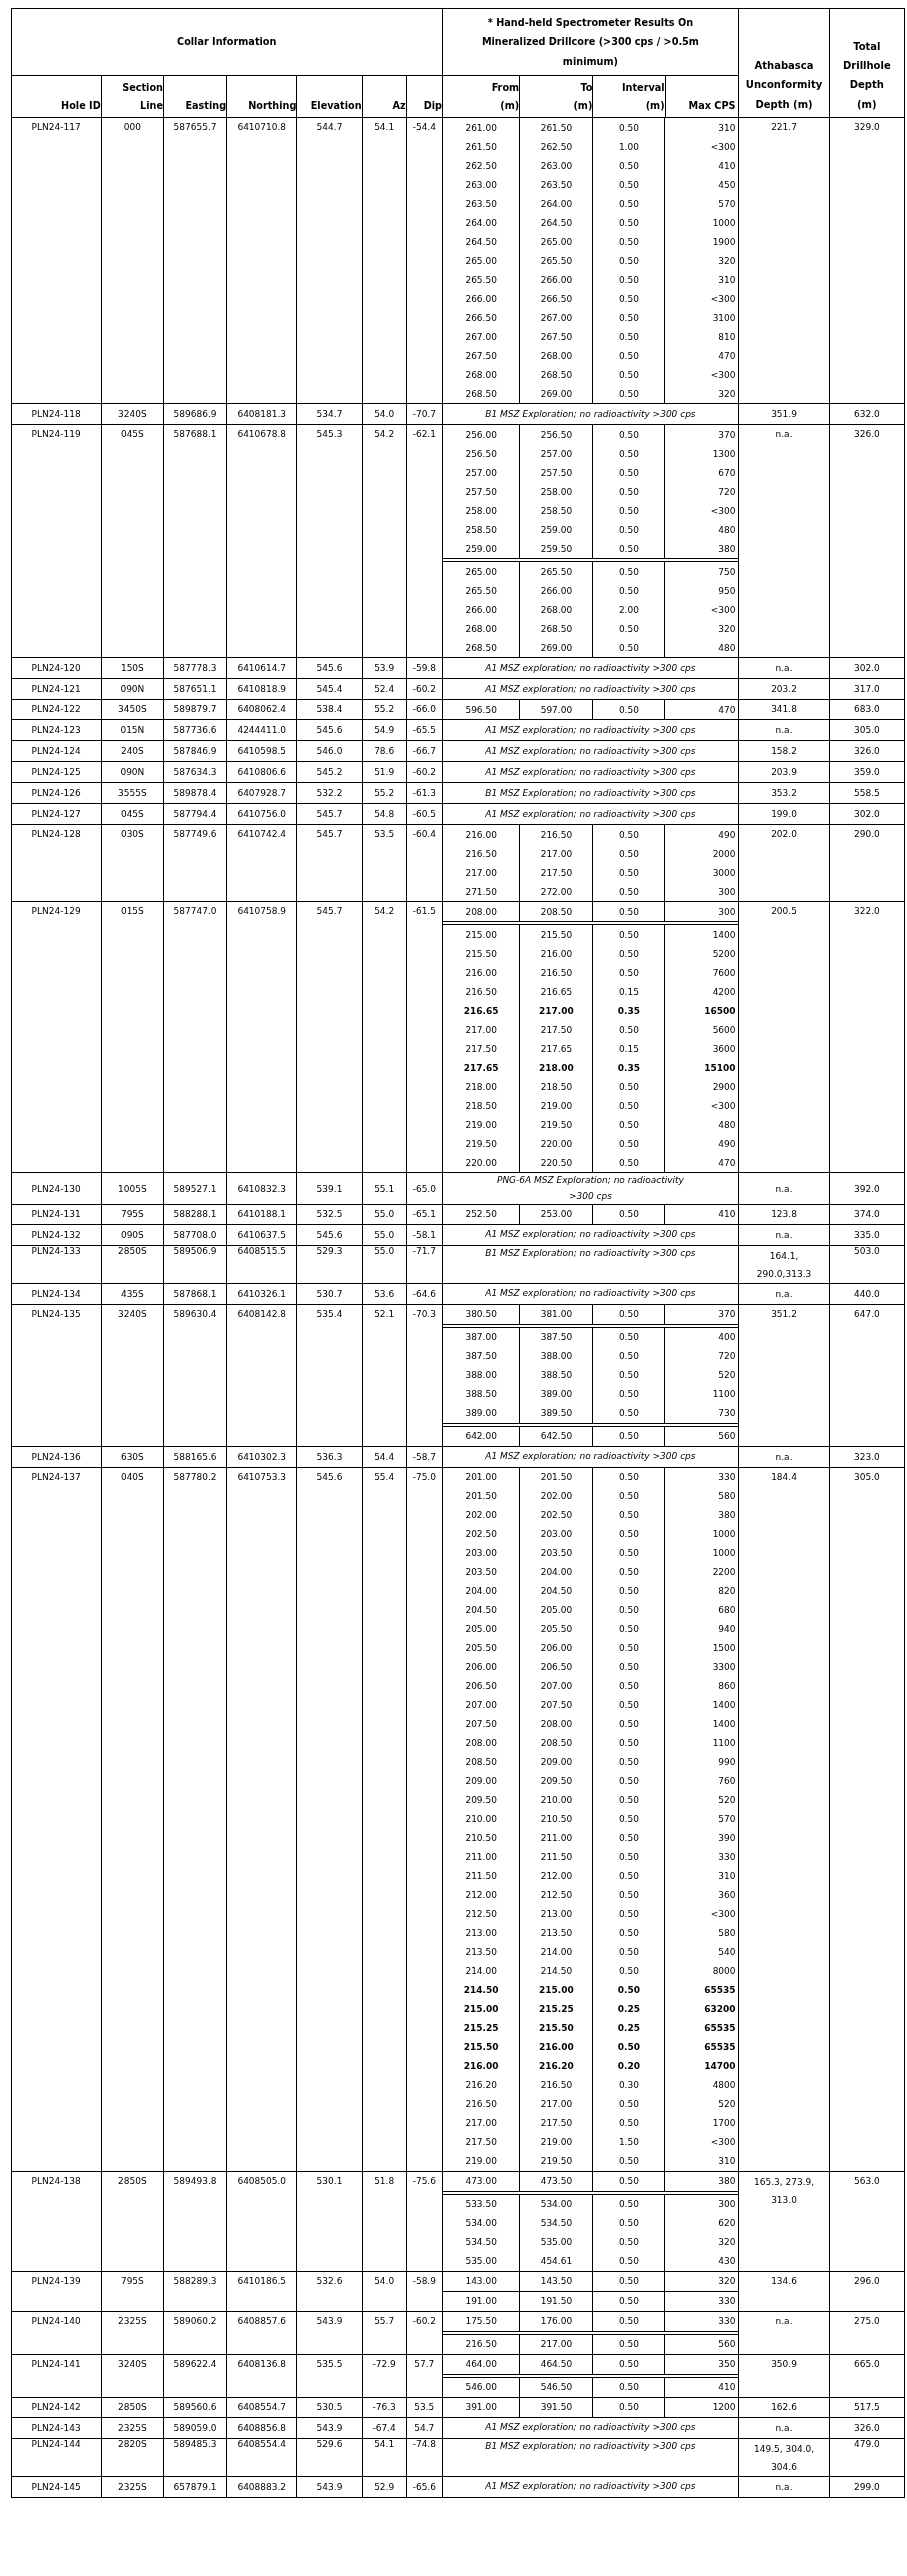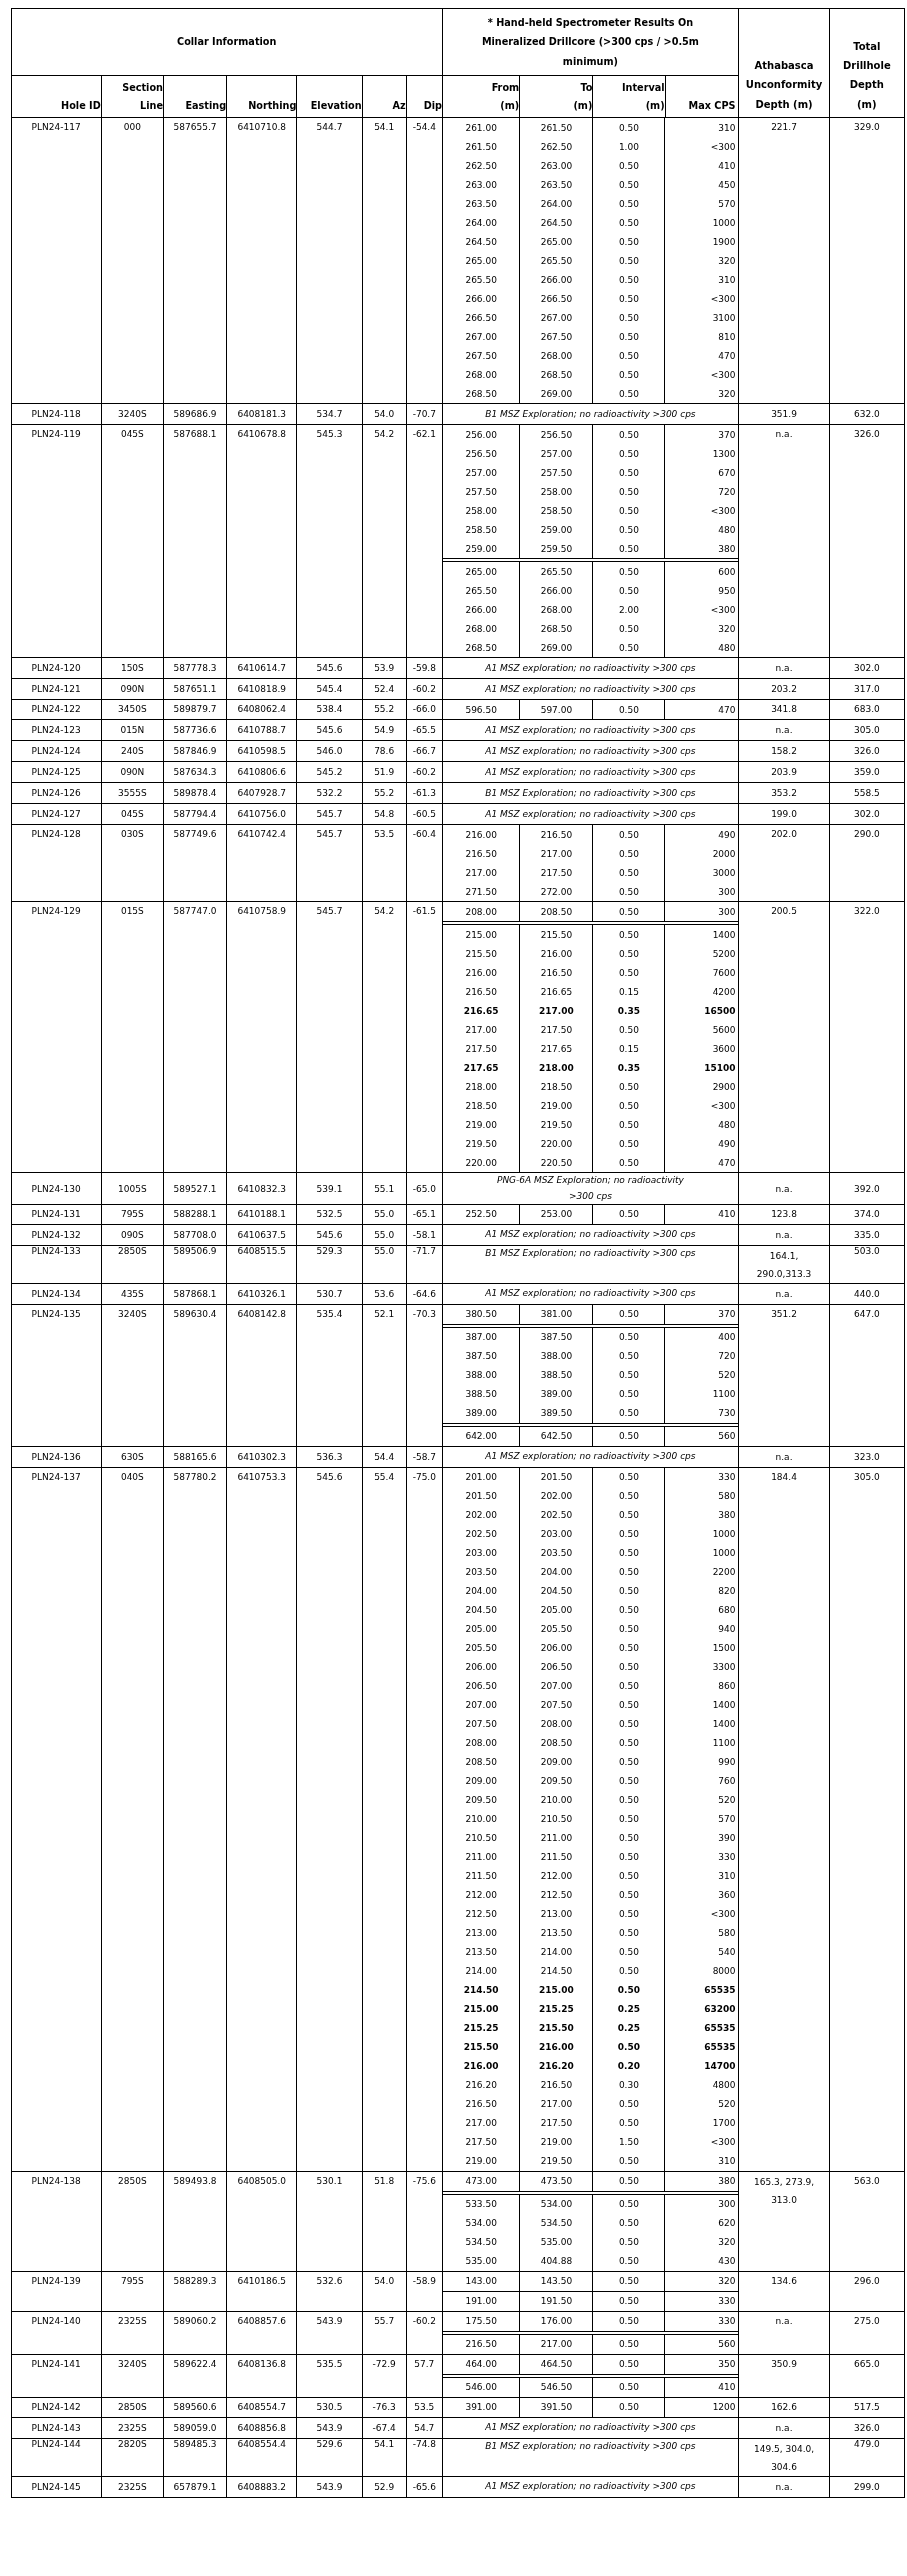--- a/index.html
+++ b/index.html
@@ -265,21 +265,21 @@
                   <td>259.50</td>
                   <td>0.50</td>
                   <td class="cps">380</td>
                 </tr>
               </tbody>
               <tbody>
                 <tr class="sep-double">
                   <td>265.00</td>
                   <td>265.50</td>
                   <td>0.50</td>
-                  <td class="cps">600</td>
+                  <td class="cps">750</td>
                 </tr>
                 <tr>
                   <td>265.50</td>
                   <td>266.00</td>
                   <td>0.50</td>
                   <td class="cps">950</td>
                 </tr>
                 <tr>
                   <td>266.00</td>
                   <td>268.00</td>
@@ -354,21 +354,21 @@
               </tbody>
             </table>
           </td>
           <td class="depth">341.8</td>
           <td class="depth">683.0</td>
         </tr>
         <tr class="note-row">
           <td class="collar">PLN24-123</td>
           <td class="collar">015N</td>
           <td class="collar">587736.6</td>
-          <td class="collar">6410788.7</td>
+          <td class="collar">4244411.0</td>
           <td class="collar">545.6</td>
           <td class="collar">54.9</td>
           <td class="collar">-65.5</td>
           <td class="note-cell" colspan="4">A1 MSZ exploration; no radioactivity &gt;300 cps</td>
           <td class="depth">n.a.</td>
           <td class="depth">305.0</td>
         </tr>
         <tr class="note-row">
           <td class="collar">PLN24-124</td>
           <td class="collar">240S</td>
@@ -1016,21 +1016,21 @@
                   <td class="cps">620</td>
                 </tr>
                 <tr>
                   <td>534.50</td>
                   <td>535.00</td>
                   <td>0.50</td>
                   <td class="cps">320</td>
                 </tr>
                 <tr>
                   <td>535.00</td>
-                  <td>404.88</td>
+                  <td>454.61</td>
                   <td>0.50</td>
                   <td class="cps">430</td>
                 </tr>
               </tbody>
             </table>
           </td>
           <td class="depth pre">165.3, 273.9,
 313.0</td>
           <td class="depth">563.0</td>
         </tr>

